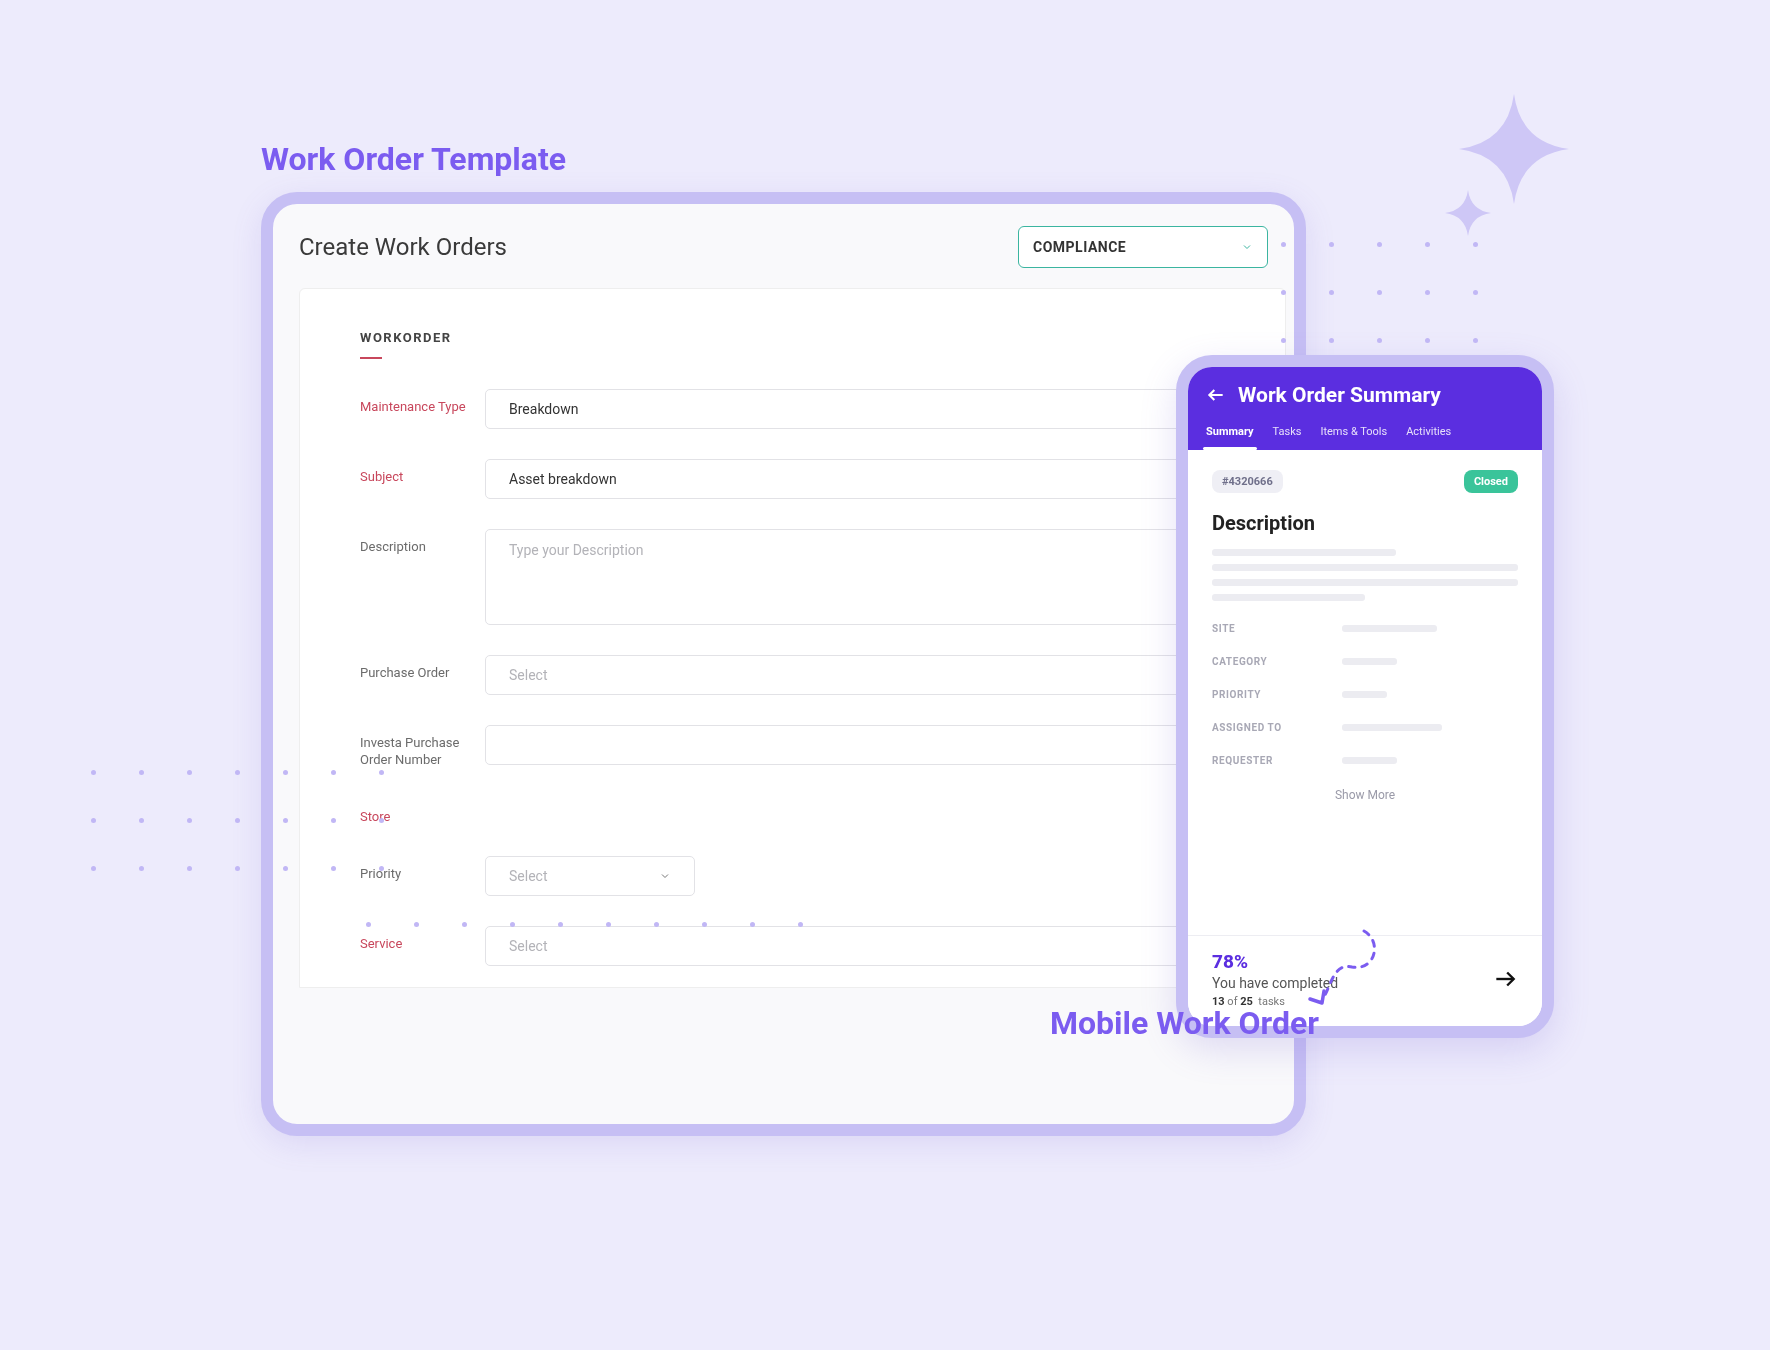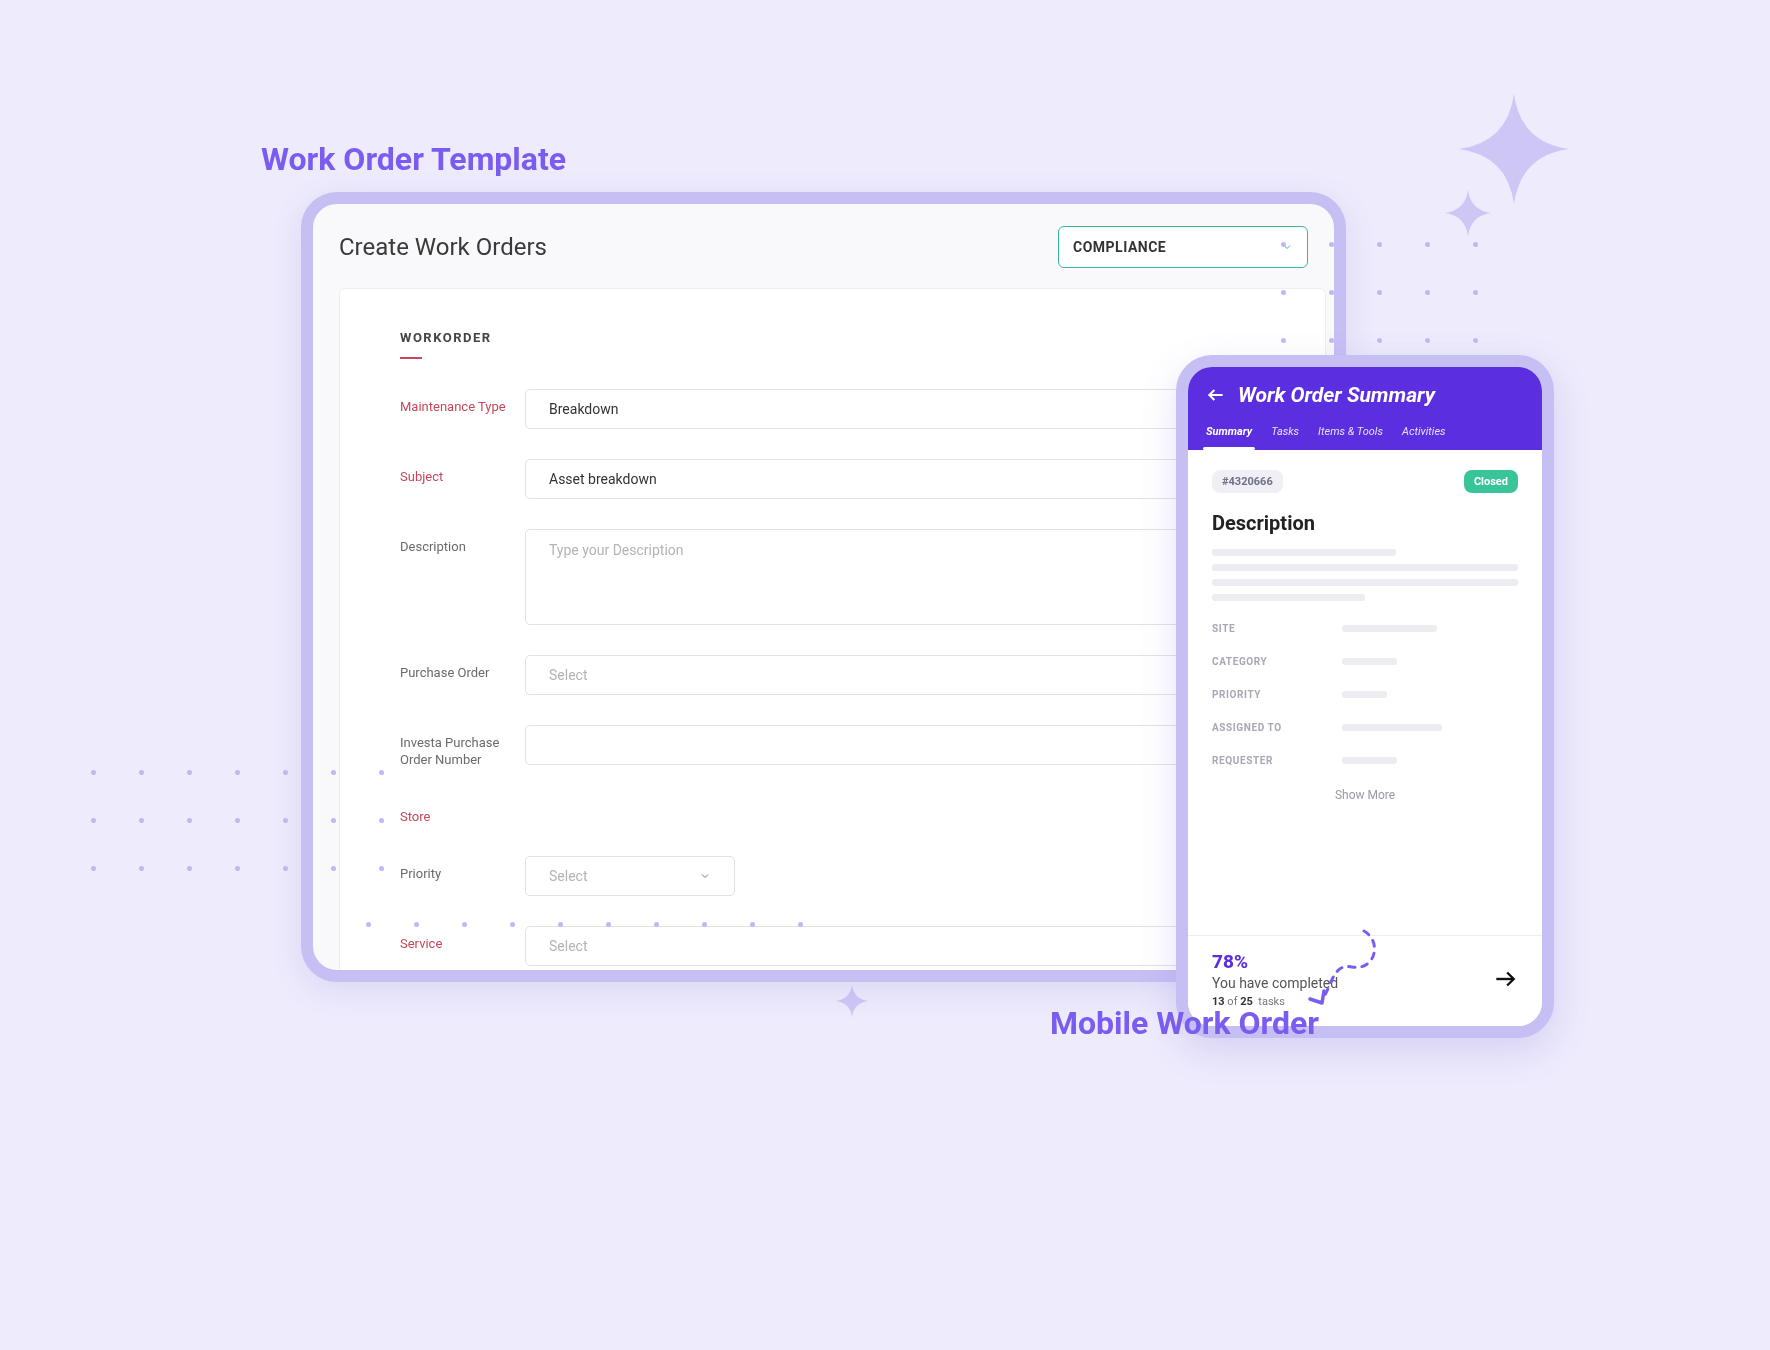--- a/index.html
+++ b/index.html
@@ -42,27 +42,26 @@
   
   .dots { position: absolute; }
   .dot { width: 5px; height: 5px; background: #C1B7F5; border-radius: 50%; position: absolute; }
 
   
   .desktop-card {
     position: absolute;
     top: 142px;
     left: 0;
     width: 1045px;
-    height: 790px;
+    height: 944px;
     background: #F9F9FB;
     border: 12px solid #C6BFF4;
     border-radius: 36px;
     overflow: hidden;
     box-shadow: 0 8px 30px rgba(120,100,210,0.15);
-    margin-left: 40px;
   }
   .desktop-header {
     display: flex;
     align-items: center;
     justify-content: space-between;
     padding: 22px 26px 20px 26px;
   }
   .desktop-header h2 { font-size: 24px; font-weight: 400; color: #3a3a3a; }
   .compliance-select {
     width: 250px;
@@ -151,21 +150,20 @@
     background: #fff;
     border: 12px solid #C6BFF4;
     border-radius: 36px;
     overflow: hidden;
     box-shadow: 0 12px 36px rgba(120,100,210,0.2);
   }
   .mobile-top {
     background: #5B2EE0;
     color: #fff;
     padding: 16px 18px 0 18px;
-    font-style: italic;
   }
   .mobile-top-row {
     display: flex;
     align-items: center;
     gap: 12px;
     margin-bottom: 18px;
   }
   .mobile-top h3 { font-size: 21px; font-weight: 700; }
   .mobile-tabs {
     display: flex;

